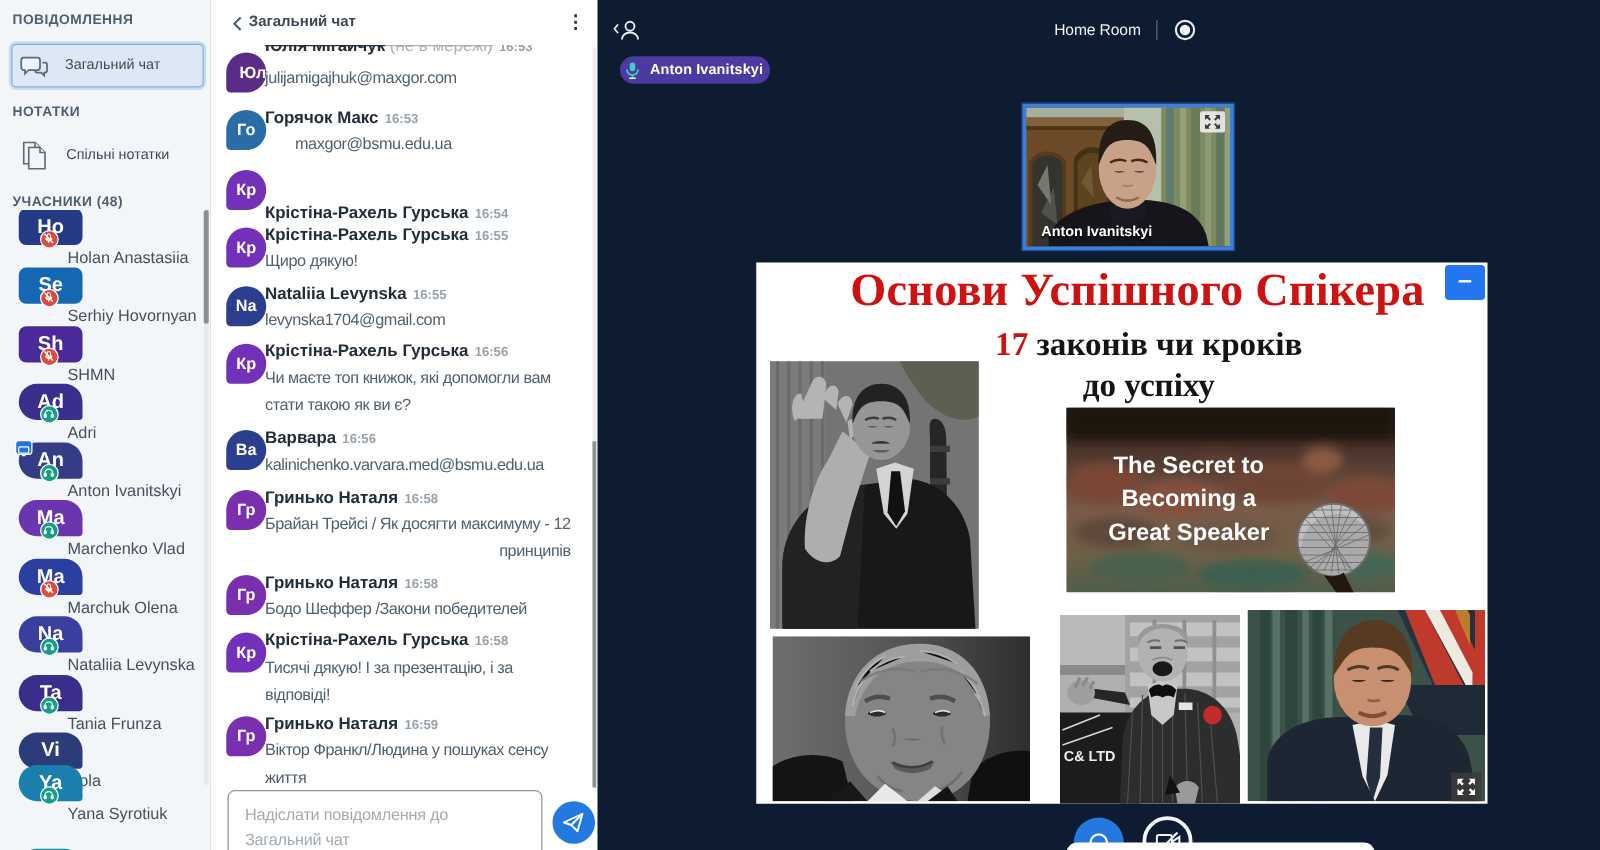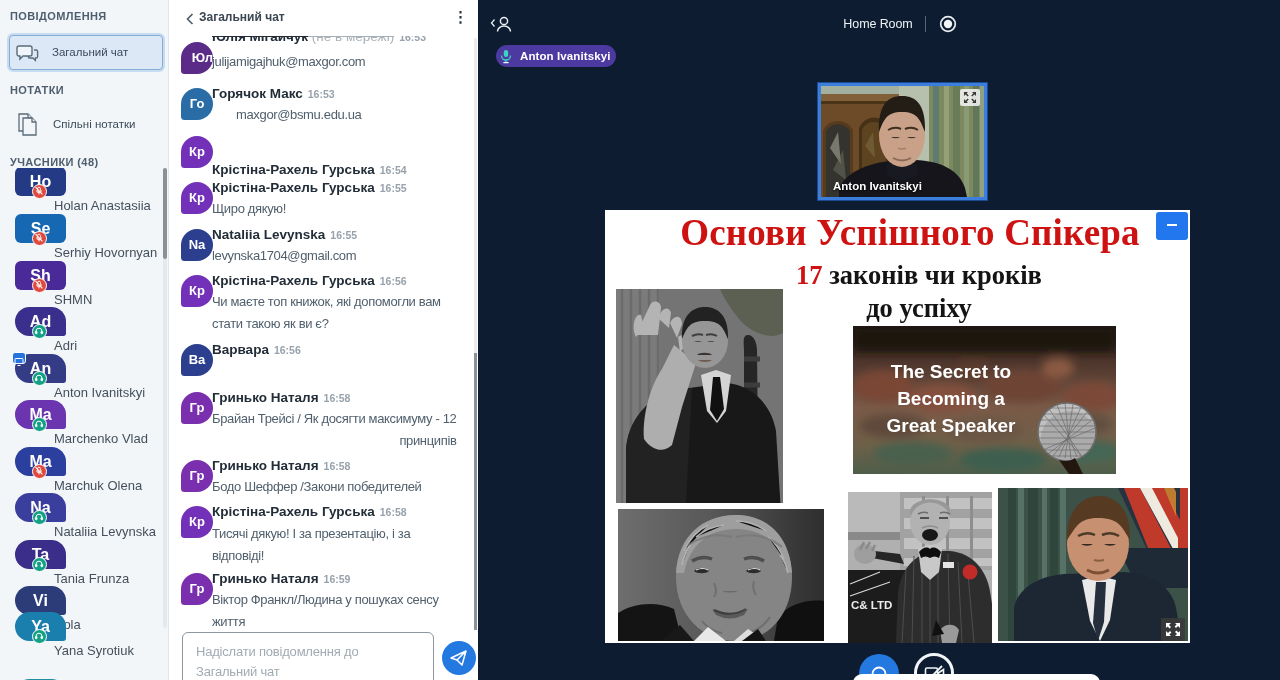--- a/index.html
+++ b/index.html
@@ -205,20 +205,21 @@
       <div class="msg-av" style="top:193px;background:#2b3f8e;">Na</div>
       <div class="msg-name" style="top:191px;">Nataliia Levynska<span class="msg-time">16:55</span></div>
       <div class="msg-text" style="top:209px;">levynska1704@gmail.com</div>
 
       <div class="msg-av" style="top:239px;background:#7231b8;">Кр</div>
       <div class="msg-name" style="top:237px;">Крістіна-Рахель Гурська<span class="msg-time">16:56</span></div>
       <div class="msg-text" style="top:255px;">Чи маєте топ книжок, які допомогли вам<br>стати такою як ви є?</div>
 
       <div class="msg-av" style="top:308px;background:#2b3f8e;">Ва</div>
       <div class="msg-name" style="top:306px;">Варвара<span class="msg-time">16:56</span></div>
+      <div class="msg-text" style="top:325px;">kalinichenko.varvara.med@bsmu.edu.ua</div>
 
       <div class="msg-av" style="top:356px;background:#7a2fae;">Гр</div>
       <div class="msg-name" style="top:354px;">Гринько Наталя<span class="msg-time">16:58</span></div>
       <div class="msg-text" style="top:372px;text-align:right;">Брайан Трейсі / Як досягти максимуму - 12<br>принципів</div>
 
       <div class="msg-av" style="top:424px;background:#7a2fae;">Гр</div>
       <div class="msg-name" style="top:422px;">Гринько Наталя<span class="msg-time">16:58</span></div>
       <div class="msg-text" style="top:440px;">Бодо Шеффер /Закони победителей</div>
 
       <div class="msg-av" style="top:470px;background:#7231b8;">Кр</div>

